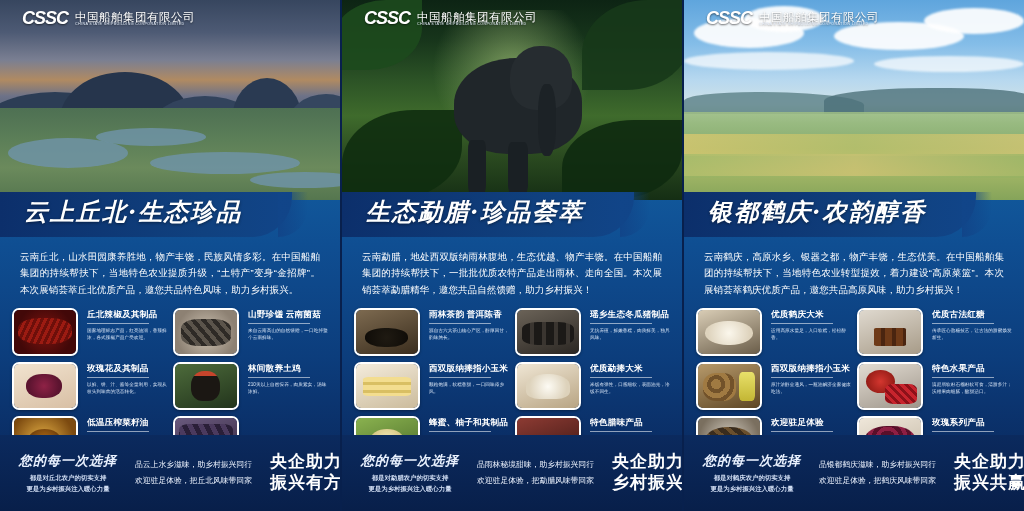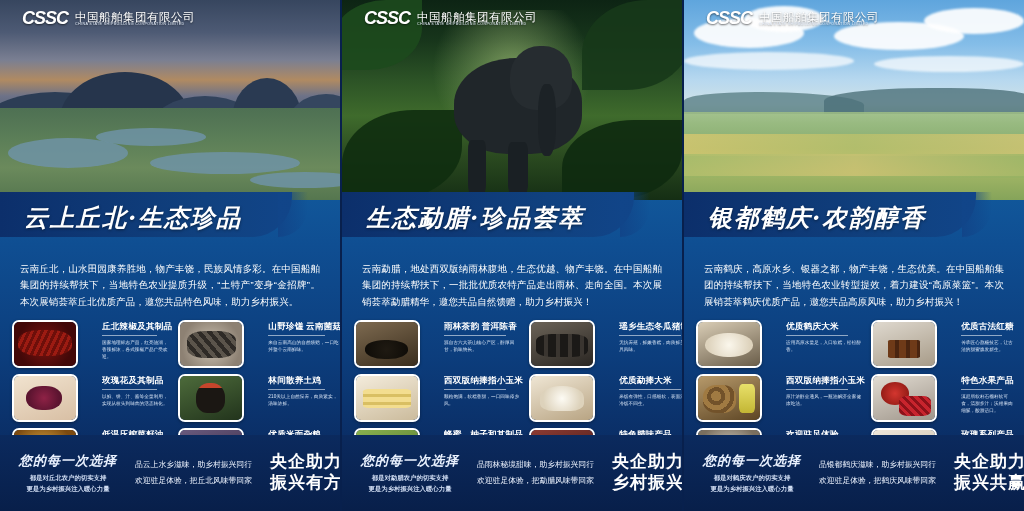--- a/index.html
+++ b/index.html
@@ -40,31 +40,31 @@
   .logo .cn{font-size:11.5px;color:#fff;font-weight:normal;line-height:1.05;letter-spacing:.5px;}
   .logo .en{font-size:3.6px;color:#e6eefb;letter-spacing:.35px;display:block;transform:scale(1.02);transform-origin:left;}
 
   
   .ribbon{position:relative;height:45px;margin-top:-8px;z-index:5;}
   .ribbon .bg{position:absolute;left:0;top:0;height:45px;width:86%;
       background:linear-gradient(90deg,#0c2f6b 0%,#10417f 70%,#114589 100%);
       border-radius:0 0 40px 0;}
   .ribbon .bg:after{content:"";position:absolute;right:-16px;top:0;width:30px;height:45px;
       background:linear-gradient(90deg,#114589,rgba(17,69,137,0));border-radius:0 0 40px 0;}
-  .ribbon .tx{position:absolute;left:24px;top:10px;font-size:24px;color:#fff;font-weight:bold;
+  .ribbon .tx{position:absolute;left:24px;top:4px;font-size:24px;color:#fff;font-weight:bold;
       font-family:"DejaVu Serif","Liberation Serif",serif;font-style:italic;letter-spacing:2px;
       text-shadow:0 1px 3px rgba(0,0,0,.45);white-space:nowrap;}
 
   
-  .intro{padding:24px 20px 6px 20px;color:#ffffff;font-size:9.5px;line-height:1.72;
+  .intro{padding:12px 20px 6px 20px;color:#ffffff;font-size:9.5px;line-height:1.72;
          text-align:justify;letter-spacing:.1px;}
 
   
   .grid{display:grid;grid-template-columns:1fr 1fr;gap:6px 6px;padding:4px 12px 0 12px;}
-  .card{display:flex;align-items:flex-start;gap:24px;}
+  .card{display:flex;align-items:flex-start;gap:9px;}
   .thumb{width:62px;height:44px;flex:0 0 62px;border-radius:7px;border:2px solid #fff;
          box-shadow:0 1px 3px rgba(0,0,0,.35);overflow:hidden;position:relative;}
   .thumb i{position:absolute;inset:0;display:block;}
   .ptxt{flex:1;min-width:0;padding-top:2px;}
   .pname{font-size:8.6px;font-weight:bold;color:#fff;line-height:1.15;white-space:nowrap;
          overflow:hidden;text-overflow:ellipsis;letter-spacing:.2px;}
   .rule{height:1px;background:rgba(255,255,255,.55);margin:3px 0 3px 0;width:78%;}
   .pdesc{font-size:4.6px;color:#dbe7f7;line-height:1.55;letter-spacing:.1px;}
 
   
@@ -221,25 +221,20 @@
           <div class="ptxt">
             <div class="pname">低温压榨菜籽油</div>
             <div class="rule"></div>
             <div class="pdesc">精选优质油菜籽，采用物理低温压榨工艺，保留天然营养。</div>
           </div>
         </div>
       <div class="card">
           <div class="thumb">
             <i class="t-grain"></i>
           </div>
-          <div class="ptxt">
-            <div class="pname">优质米面杂粮</div>
-            <div class="rule"></div>
-            <div class="pdesc">依托良好生态，米面及五谷杂粮种类丰富，品质优良。</div>
-          </div>
         </div>
     </div>
     <div class="footer">
       <div class="fcol f1">
         <div class="fscript">您的每一次选择</div>
         <div class="fsub">都是对丘北农户的切实支持</div>
         <div class="fsub">更是为乡村振兴注入暖心力量</div>
       </div>
       <div class="fdiv"></div>
       <div class="fcol f2">

